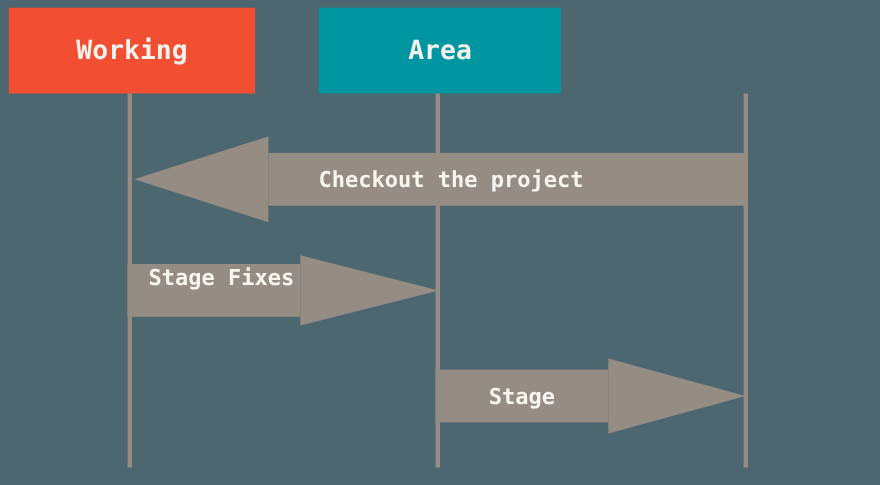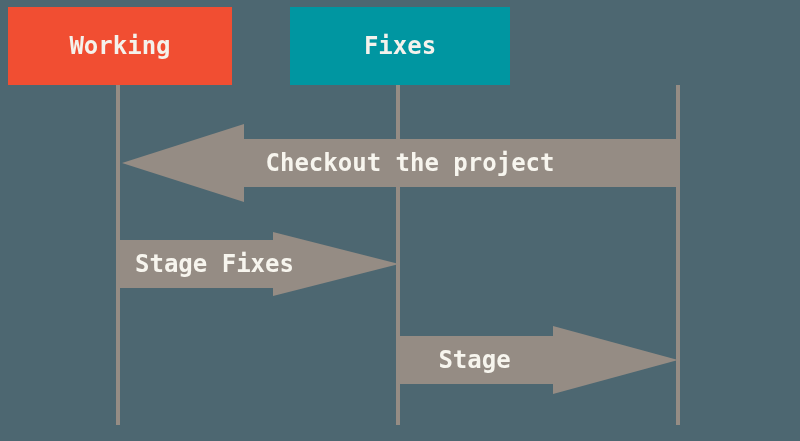--- a/index.html
+++ b/index.html
@@ -73,40 +73,40 @@
     border-top: 34px solid transparent;
     border-bottom: 34px solid transparent;
     border-left: 125px solid var(--arrow, #958c84);
   }
 
   .arrow-label {
     position: absolute;
     display: flex;
     align-items: center;
     height: 48px;
-    font-size: 24px;
+    font-size: 20px;
     font-weight: 600;
     color: var(--arrow_text, #f7f5ee);
     white-space: nowrap;
   }
   #checkout-label { left: 140px; top: 139px; width: 540px; justify-content: center; }
-  #stage-label    { left: 135px; top: 240px; }
+  #stage-label    { left: 135px; top: 228px; }
   #commit-label   { left: 396px; top: 336px; width: 157px; justify-content: center; }
 </style>
 </head>
 <body>
 
 <div id="canvas">
 
   <div class="box" id="box-working" style="background: rgb(241, 78, 50); color: rgb(244, 242, 236);">
     <span>Working</span>
   </div>
 
   <div class="box" id="box-staging" style="background: rgb(0, 150, 161); color: rgb(244, 242, 236);">
-    <span>Fixes</span>
+    <span>Area</span>
   </div>
 
 
   <div class="vline" id="vline-working"></div>
   <div class="vline" id="vline-staging"></div>
   <div class="vline" id="vline-git"></div>
 
   <div class="band" id="checkout-band"></div>
   <div class="head" id="checkout-head"></div>
   <div class="arrow-label" id="checkout-label">Checkout the project</div>

